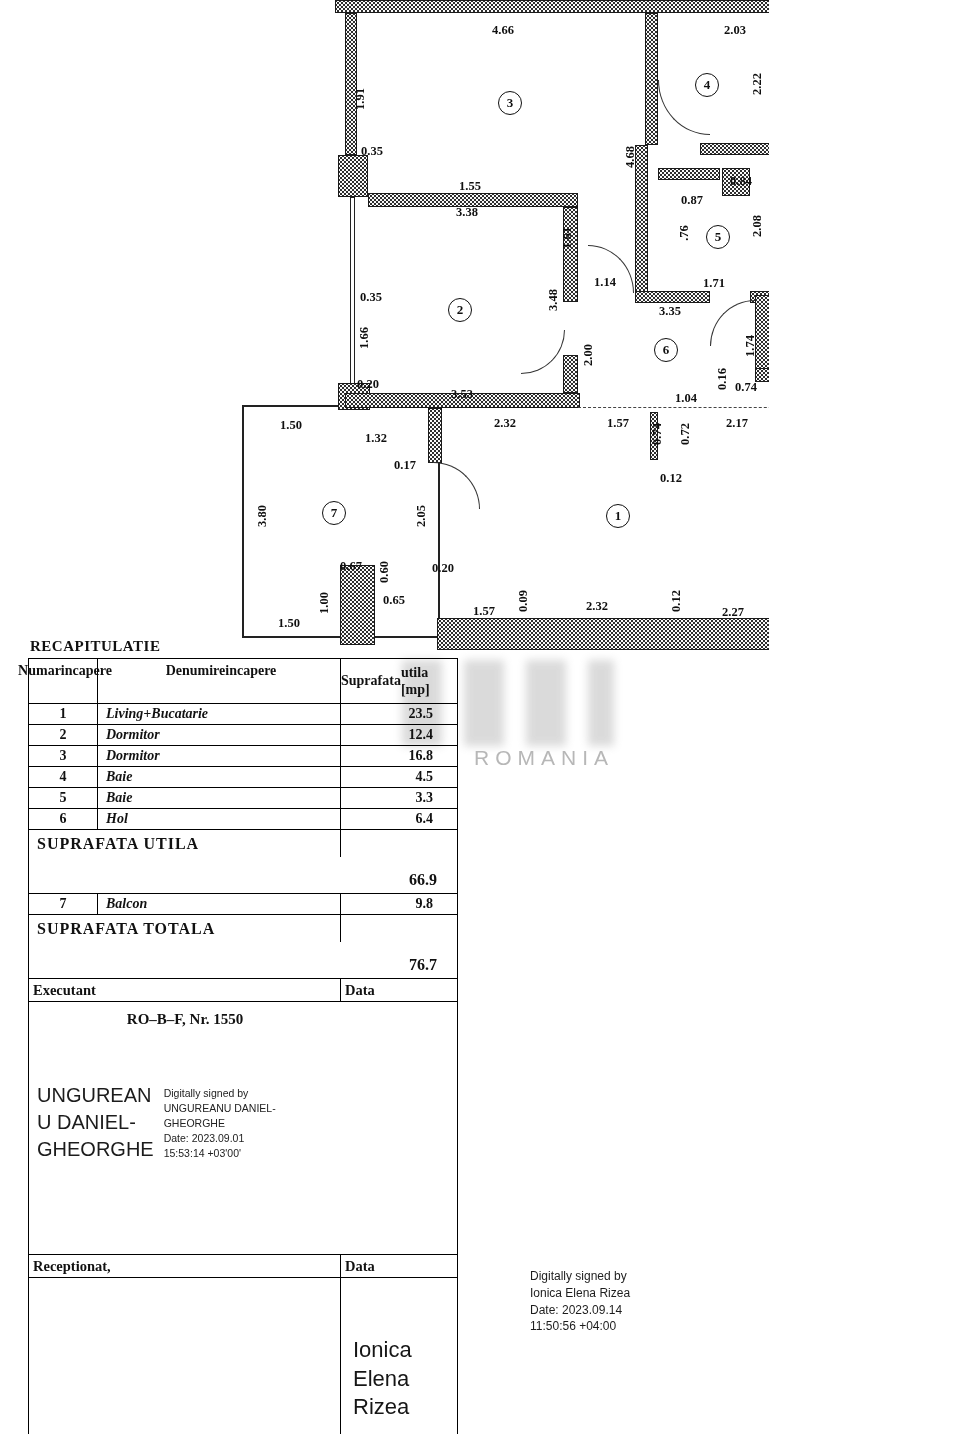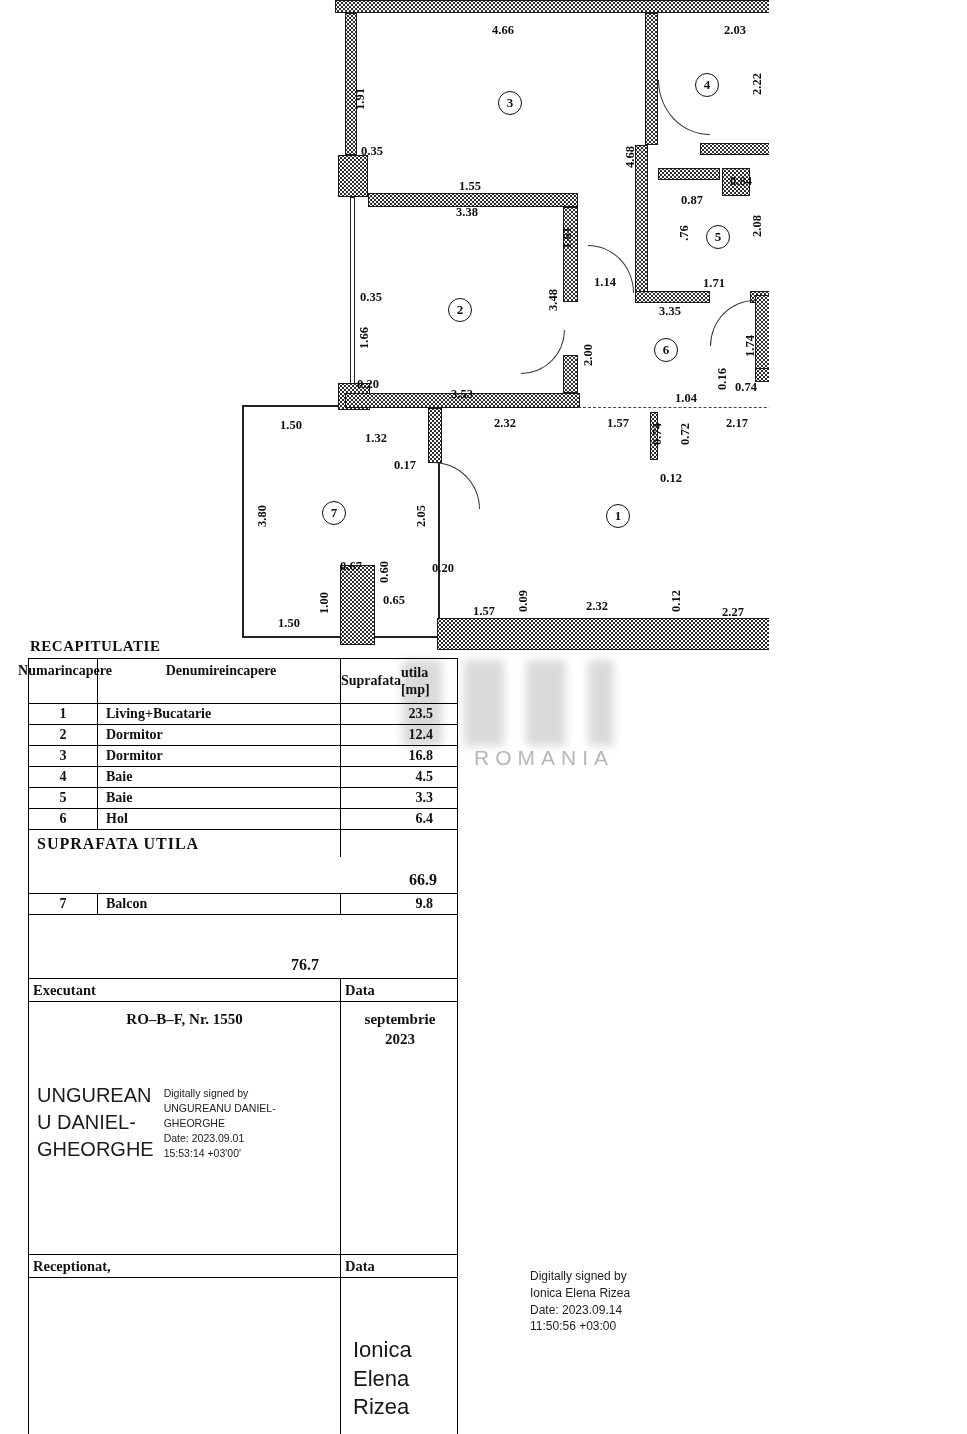--- a/index.html
+++ b/index.html
@@ -35,21 +35,21 @@
   .t-row{display:grid;grid-template-columns:69px 243px 118px;border-bottom:1.4px solid #000;}
   .t-row.two{grid-template-columns:312px 118px;}
   .t-row:last-child{border-bottom:none;}
   .cell{box-sizing:border-box;border-right:1.4px solid #000;display:flex;align-items:center;
         font-size:14px;font-weight:bold;}
   .cell:last-child{border-right:none;}
   .hdr .cell{flex-direction:row;align-items:flex-start;justify-content:center;line-height:1.25;
         padding:3px 0 3px 4px;font-size:14px;}
   .hdr .cell.c3{align-items:center;padding-left:0;}
   .num-c{justify-content:center;height:20px;}
-  .name-c{padding-left:8px;height:20px;}
+  .name-c{padding-left:8px;height:20px;font-style:italic;}
   .area-c{justify-content:flex-end;padding-right:26px;height:20px;}
   .sum-label{font-size:16px;padding-left:8px;letter-spacing:1px;height:27px;}
   .sum-val{font-size:16px;justify-content:flex-end;padding-right:22px;height:27px;margin-top:36px;}
   .sec-label{padding-left:4px;height:22px;font-size:14.5px;text-align:right;}
   .exec-left{display:block;padding-top:8px;height:252px;}
   .exec-name{text-align:center;font-size:15px;font-weight:bold;line-height:1.3;}
   .exec-date{display:block;text-align:center;padding-top:8px;font-size:15px;font-weight:bold;line-height:1.3;height:252px;}
   .sig1{display:flex;gap:10px;margin:52px 0 0 8px;font-family:"Liberation Sans",sans-serif;}
   .sig1-name{font-size:20px;line-height:1.35;color:#1c1c1c;font-weight:normal;}
   .sig1-details{font-size:10.5px;line-height:1.45;color:#222;font-weight:normal;padding-top:4px;}
@@ -224,20 +224,21 @@
         <div class="cell sum-val">66.9</div>
       </div>
 
       <div class="t-row">
         <div class="cell num-c">7</div>
         <div class="cell name-c">Balcon</div>
         <div class="cell area-c">9.8</div>
       </div>
 
       <div class="t-row two">
+        <div class="cell sum-label">SUPRAFATA  TOTALA</div>
         <div class="cell sum-val">76.7</div>
       </div>
 
       <div class="t-row two">
         <div class="cell sec-label">Executant</div>
         <div class="cell sec-label">Data</div>
       </div>
 
       <div class="t-row two">
         <div class="cell exec-left">
@@ -252,24 +253,20 @@
             </div>
             <div class="sig1-details">
               <div>Digitally signed by</div>
               <div>UNGUREANU DANIEL-</div>
               <div>GHEORGHE</div>
               <div>Date: 2023.09.01</div>
               <div>15:53:14 +03'00'</div>
             </div>
           </div>
         </div>
-        <div class="cell exec-date">
-          <div>septembrie</div>
-          <div>2023</div>
-        </div>
       </div>
 
       <div class="t-row two">
         <div class="cell sec-label">Receptionat,</div>
         <div class="cell sec-label">Data</div>
       </div>
 
       <div class="t-row two">
         <div class="cell recv-left"></div>
         <div class="cell recv-right">
@@ -281,16 +278,16 @@
         </div>
       </div>
 
     </div>
   </div>
 
   <div class="sig2-details">
     <div>Digitally signed by</div>
     <div>Ionica Elena Rizea</div>
     <div>Date: 2023.09.14</div>
-    <div>11:50:56 +03:00</div>
+    <div>11:50:56 +04:00</div>
   </div>
 
 </div>
 
 </body></html>

